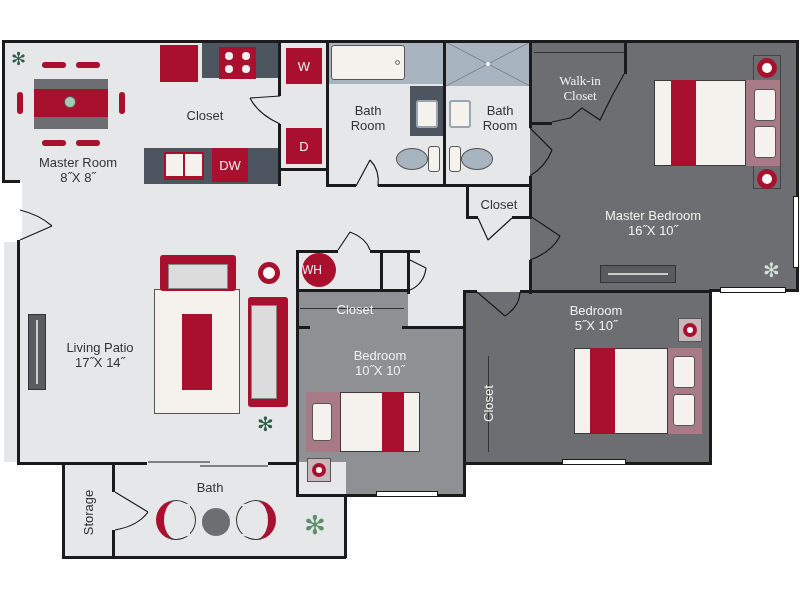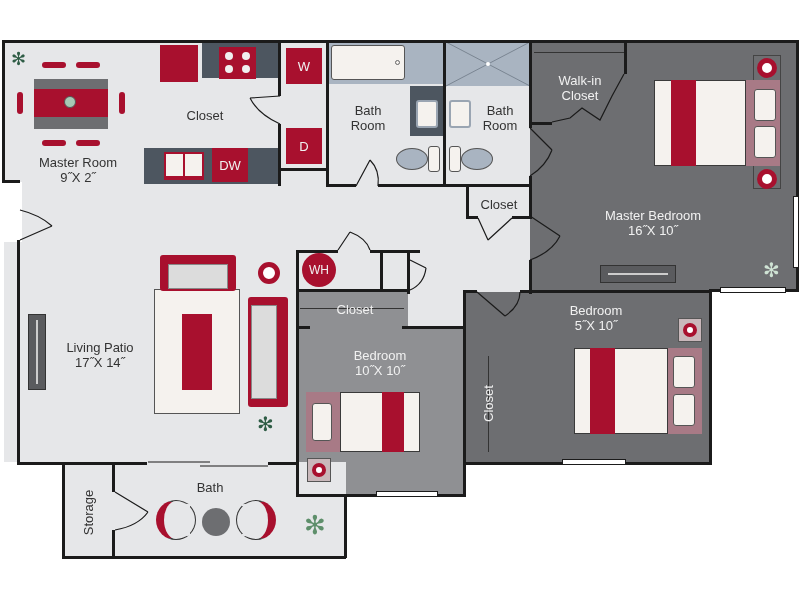--- a/index.html
+++ b/index.html
@@ -92,21 +92,21 @@
 <div class="abs" style="left:36px;top:320px;width:2px;height:64px;background:#ccc;"></div>
 <div class="abs" style="left:154px;top:289px;width:86px;height:125px;background:#f5f2ee;border:1px solid #555;"></div>
 <div class="abs red" style="left:182px;top:314px;width:30px;height:76px;"></div>
 <div class="abs red" style="left:160px;top:255px;width:76px;height:36px;border-radius:3px;"></div>
 <div class="abs" style="left:168px;top:264px;width:60px;height:25px;background:#dcdcdc;border:1px solid #888;"></div>
 <div class="abs red" style="left:248px;top:297px;width:40px;height:110px;border-radius:3px;"></div>
 <div class="abs" style="left:251px;top:305px;width:26px;height:94px;background:#dcdcdc;border:1px solid #888;"></div>
 <div class="abs" style="left:258px;top:262px;width:22px;height:22px;border-radius:50%;border:5px solid #a8102e;background:#fff;"></div>
 <div class="abs" style="left:257px;top:414px;font-size:20px;color:#2f5d46;line-height:20px;">✻</div>
 
-<div class="abs red" style="left:302px;top:253px;width:34px;height:34px;border-radius:50%;color:#f1f1f1;font-size:12px;display:flex;align-items:center;justify-content:center;">
+<div class="abs red" style="left:302px;top:253px;width:34px;height:34px;border-radius:50%;color:#f1f1f1;font-size:12px;display:flex;align-items:center;">
   <span>WH</span>
 </div>
 
 <div class="abs" style="left:753px;top:55px;width:28px;height:134px;background:#6d6e71;border:1px solid #444;"></div>
 <div class="abs" style="left:757px;top:58px;width:20px;height:20px;border-radius:50%;border:5px solid #a8102e;background:#fff;"></div>
 <div class="abs" style="left:757px;top:169px;width:20px;height:20px;border-radius:50%;border:5px solid #a8102e;background:#fff;"></div>
 <div class="abs bed-frame" style="left:740px;top:80px;width:40px;height:86px;"></div>
 <div class="abs sheet" style="left:654px;top:80px;width:92px;height:86px;"></div>
 <div class="abs red" style="left:671px;top:80px;width:25px;height:86px;"></div>
 <div class="abs pillow" style="left:754px;top:89px;width:22px;height:32px;"></div>
@@ -206,32 +206,32 @@
   </g>
 </svg>
 
 <div class="window" style="left:793px;top:196px;width:6px;height:72px;"></div>
 <div class="window" style="left:720px;top:287px;width:66px;height:6px;"></div>
 <div class="window" style="left:562px;top:459px;width:64px;height:6px;"></div>
 <div class="window" style="left:376px;top:491px;width:62px;height:6px;"></div>
 
 <div class="label" style="left:28px;top:155px;width:100px;">
   <div>Master Room</div>
-  <div>9˝X 2˝</div>
+  <div>8˝X 8˝</div>
 </div>
 <div class="label" style="left:170px;top:108px;width:70px;">Closet</div>
 <div class="label" style="left:340px;top:103px;width:56px;">
   <div>Bath</div>
   <div>Room</div>
 </div>
 <div class="label" style="left:472px;top:103px;width:56px;">
   <div>Bath</div>
   <div>Room</div>
 </div>
-<div class="label light" style="left:550px;top:73px;width:60px;">
+<div class="label light" style="left:550px;top:73px;width:60px;font-family:Liberation Serif, serif;">
   <div>Walk-in</div>
   <div>Closet</div>
 </div>
 <div class="label light" style="left:590px;top:208px;width:126px;">
   <div>Master Bedroom</div>
   <div>16˝X 10˝</div>
 </div>
 <div class="label" style="left:470px;top:197px;width:58px;">Closet</div>
 <div class="label" style="left:50px;top:340px;width:100px;">
   <div>Living Patio</div>

